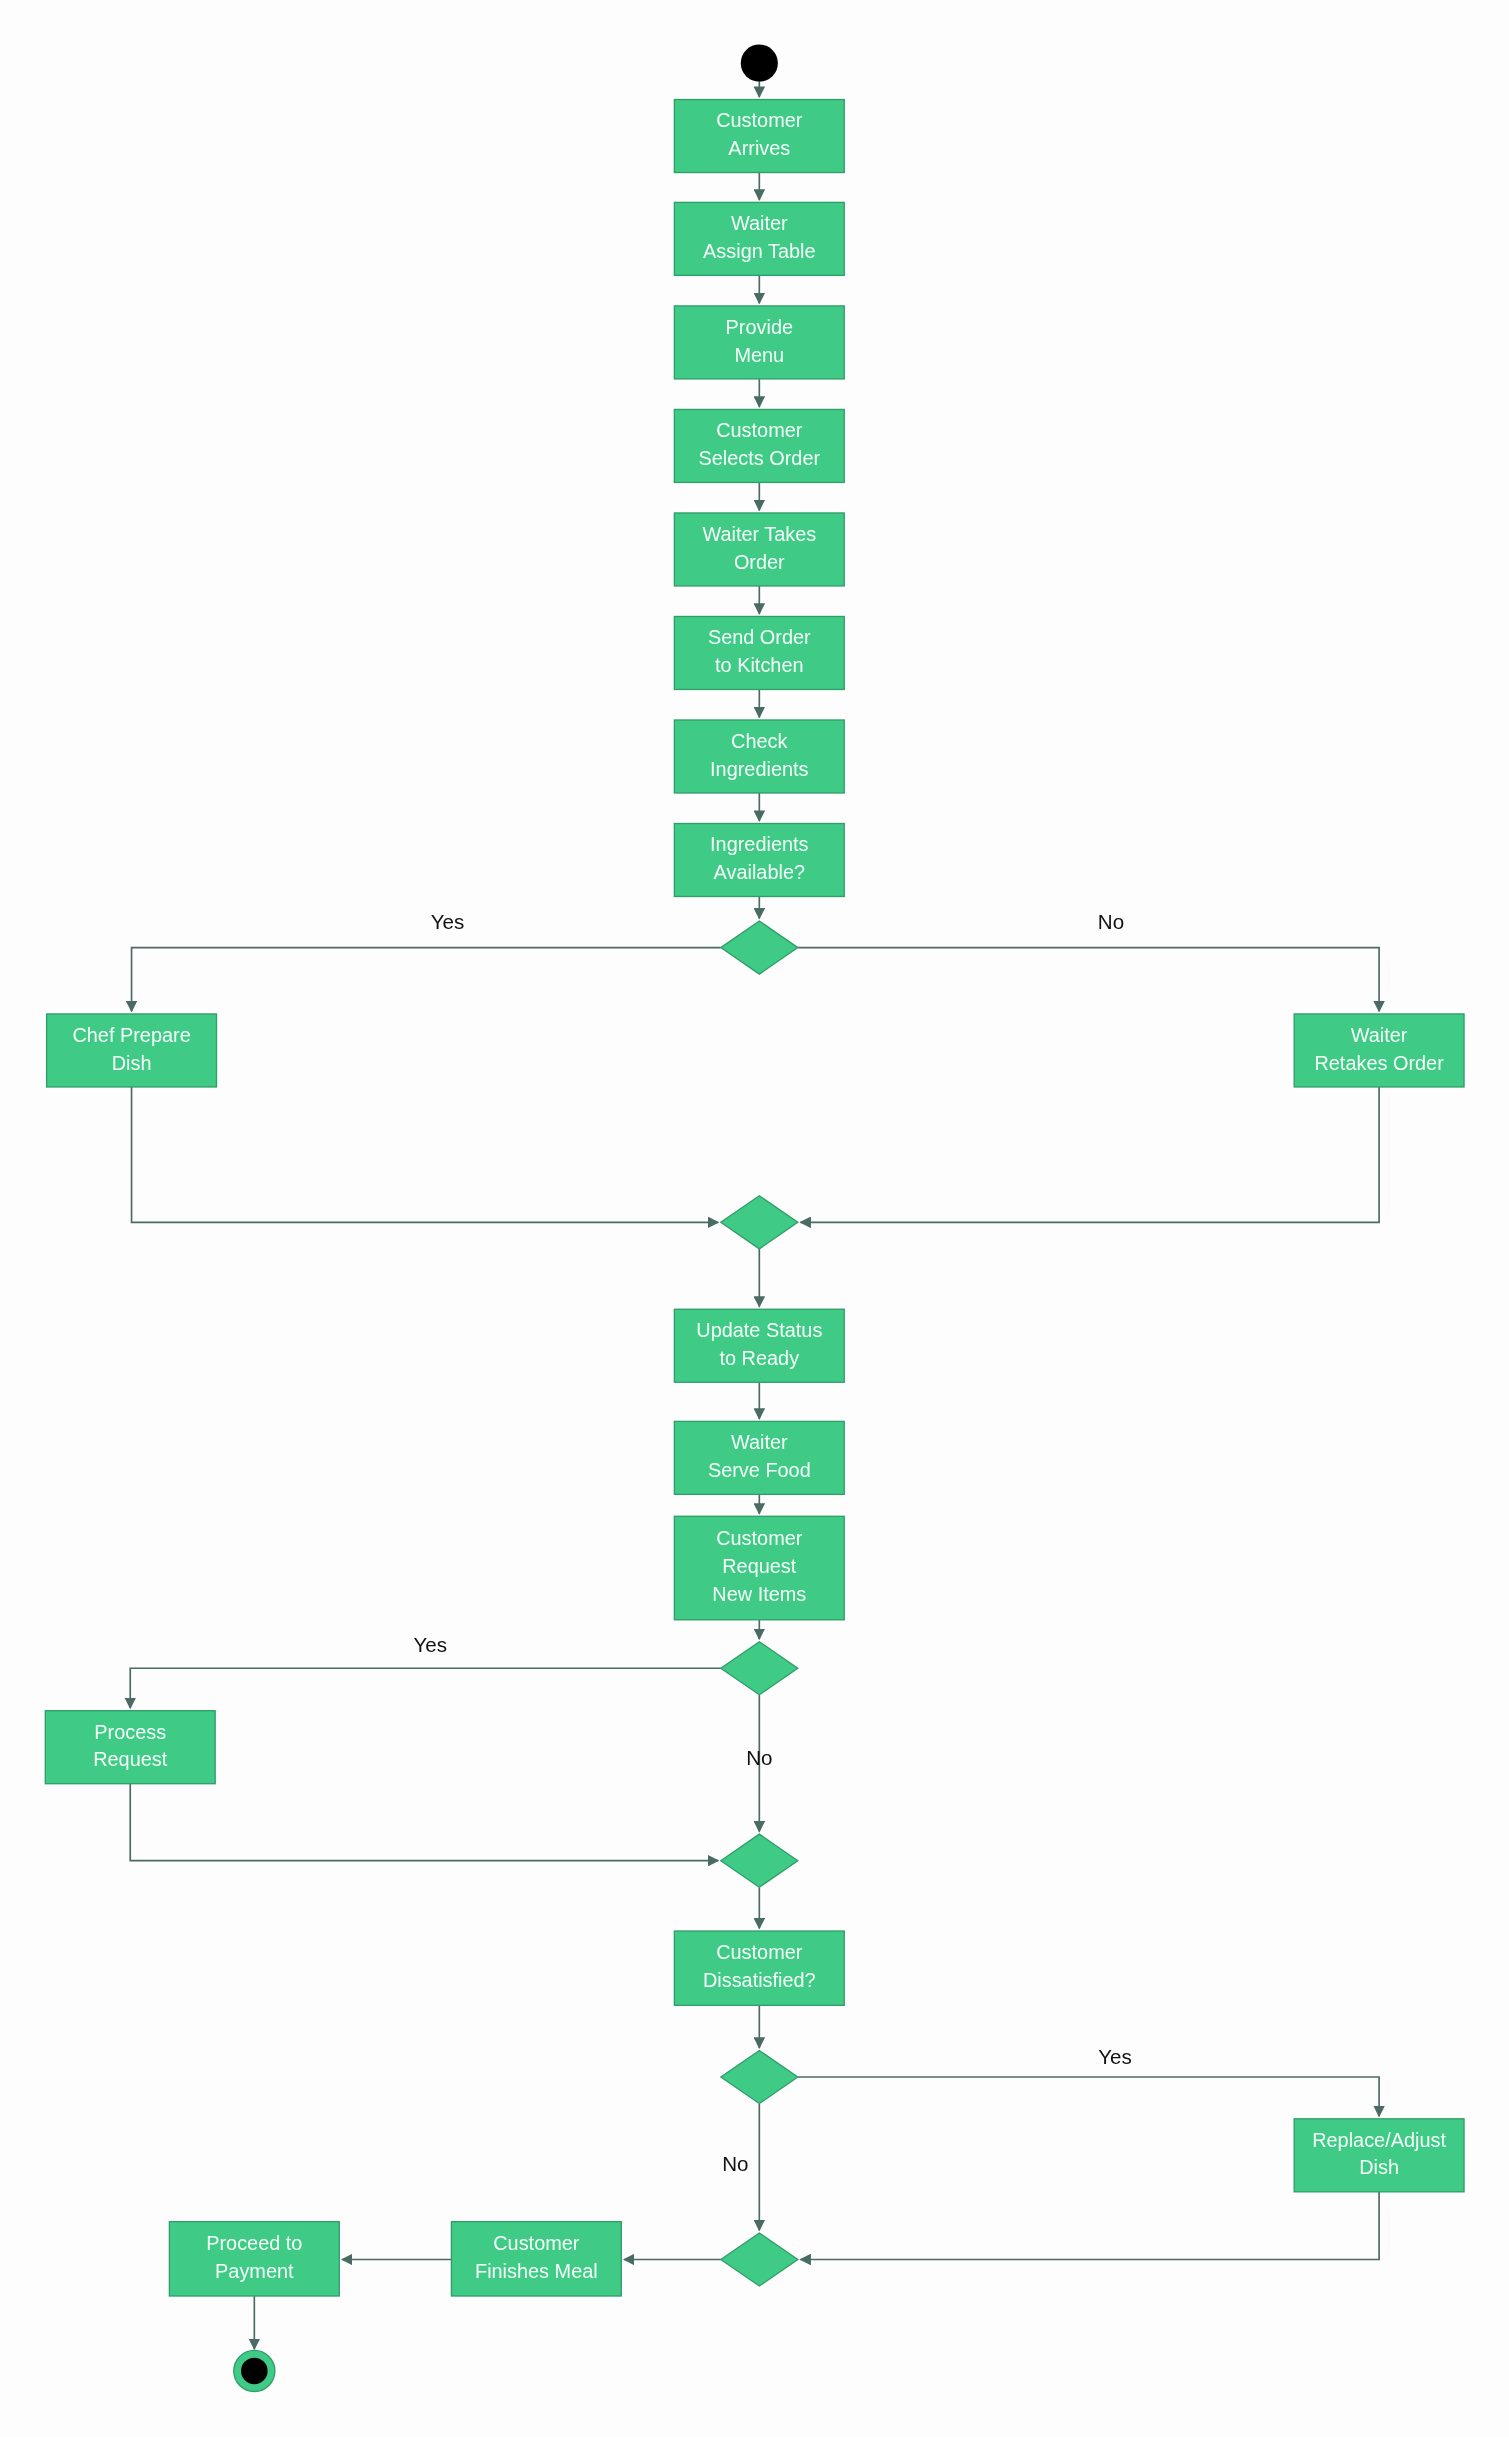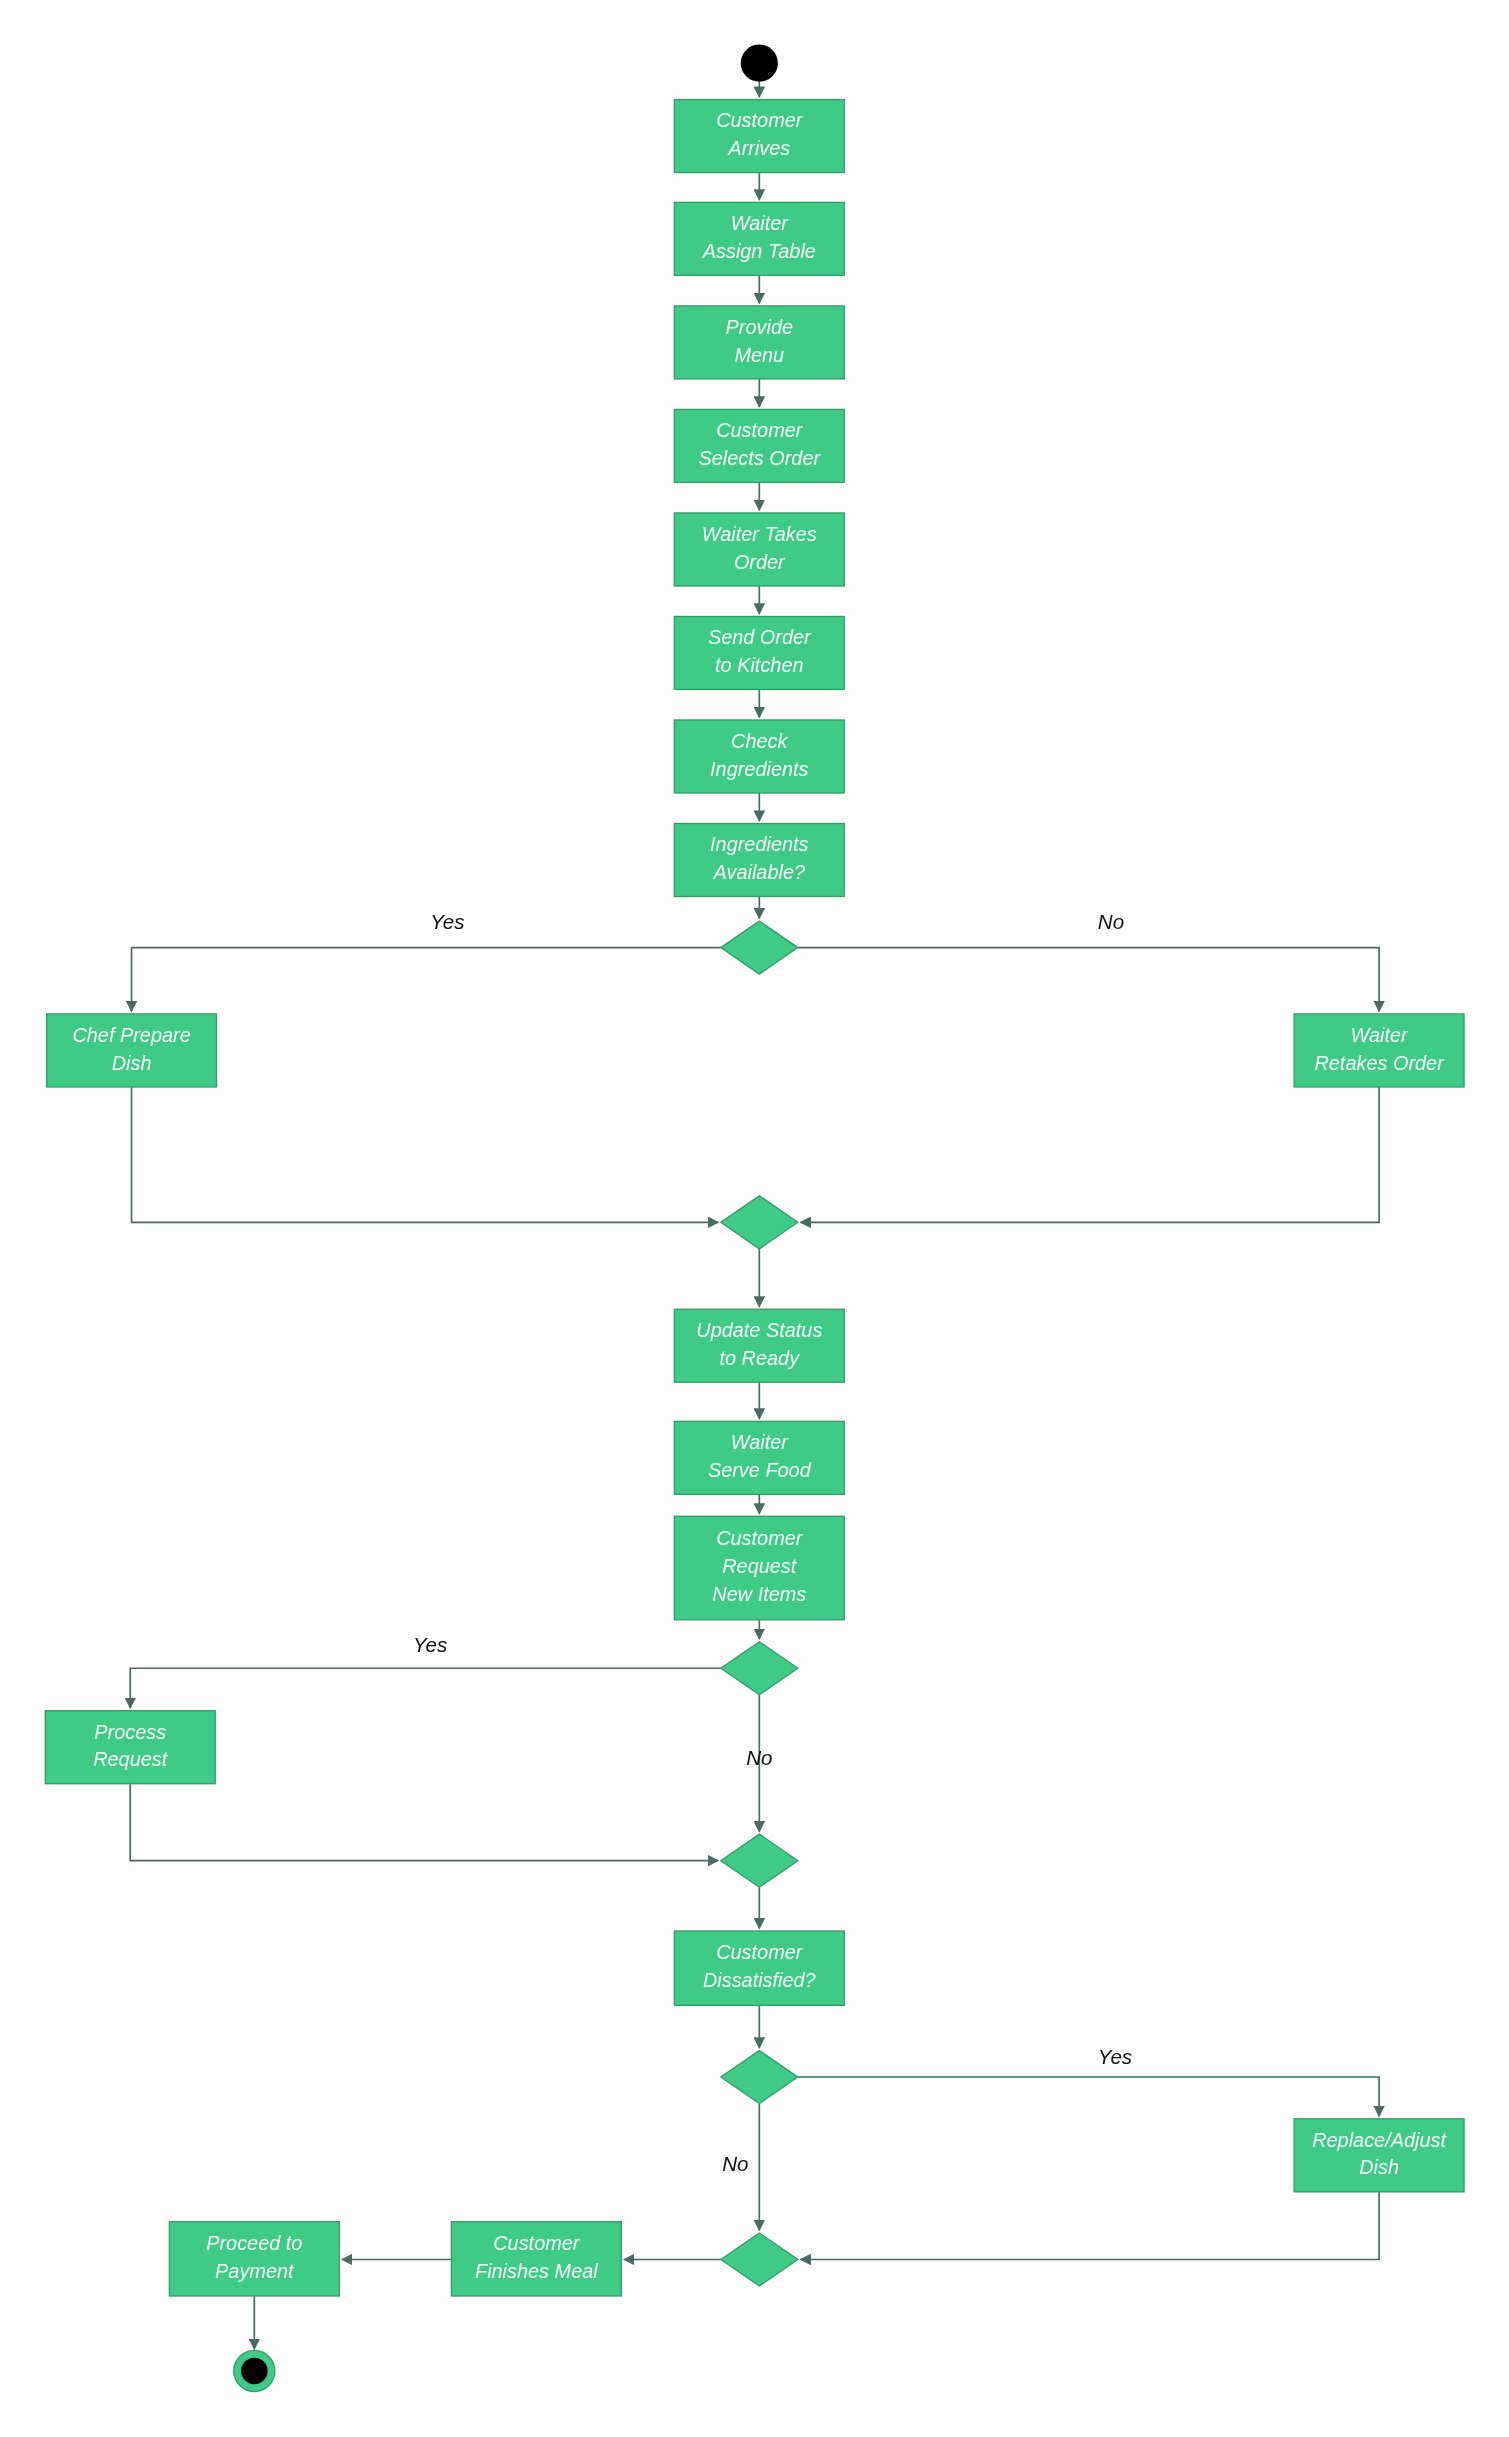--- a/index.html
+++ b/index.html
@@ -1,17 +1,17 @@
 <!DOCTYPE html>
 <html style="font-size:10.6px"><head>
 <meta charset="utf-8">
 <style>
   html,body{margin:0;padding:0;background:#ffffff;}
   body{width:1510px;height:2438px;font-family:"Liberation Sans",sans-serif;}
-  #diagram-root{position:relative;width:1510px;height:2438px;background:#fdfdfd;overflow:hidden;font-style:italic;}
+  #diagram-root{position:relative;width:1510px;height:2438px;background:#fdfdfd;overflow:hidden;}
   svg#flow{position:absolute;top:0;left:0;width:1510px;height:2438px;display:block;}
   .node-rect{fill:#3FCB86;stroke:#2f9e69;stroke-width:2;}
   .node-diamond{fill:#3FCB86;stroke:#2f9e69;stroke-width:2;}
   .node-label{fill:#f4fff9;font-family:"Liberation Sans",sans-serif;font-size:30px;text-anchor:middle;dominant-baseline:middle;}
   .edge-line{stroke:#4a6b63;stroke-width:2.5;fill:none;}
   .edge-label{fill:#111111;font-family:"Liberation Sans",sans-serif;font-size:31px;text-anchor:middle;}
   .start-node{fill:#000000;}
   .end-ring{fill:#3FCB86;stroke:#2f9e69;stroke-width:2;}
   .end-core{fill:#000000;}
 </style>

